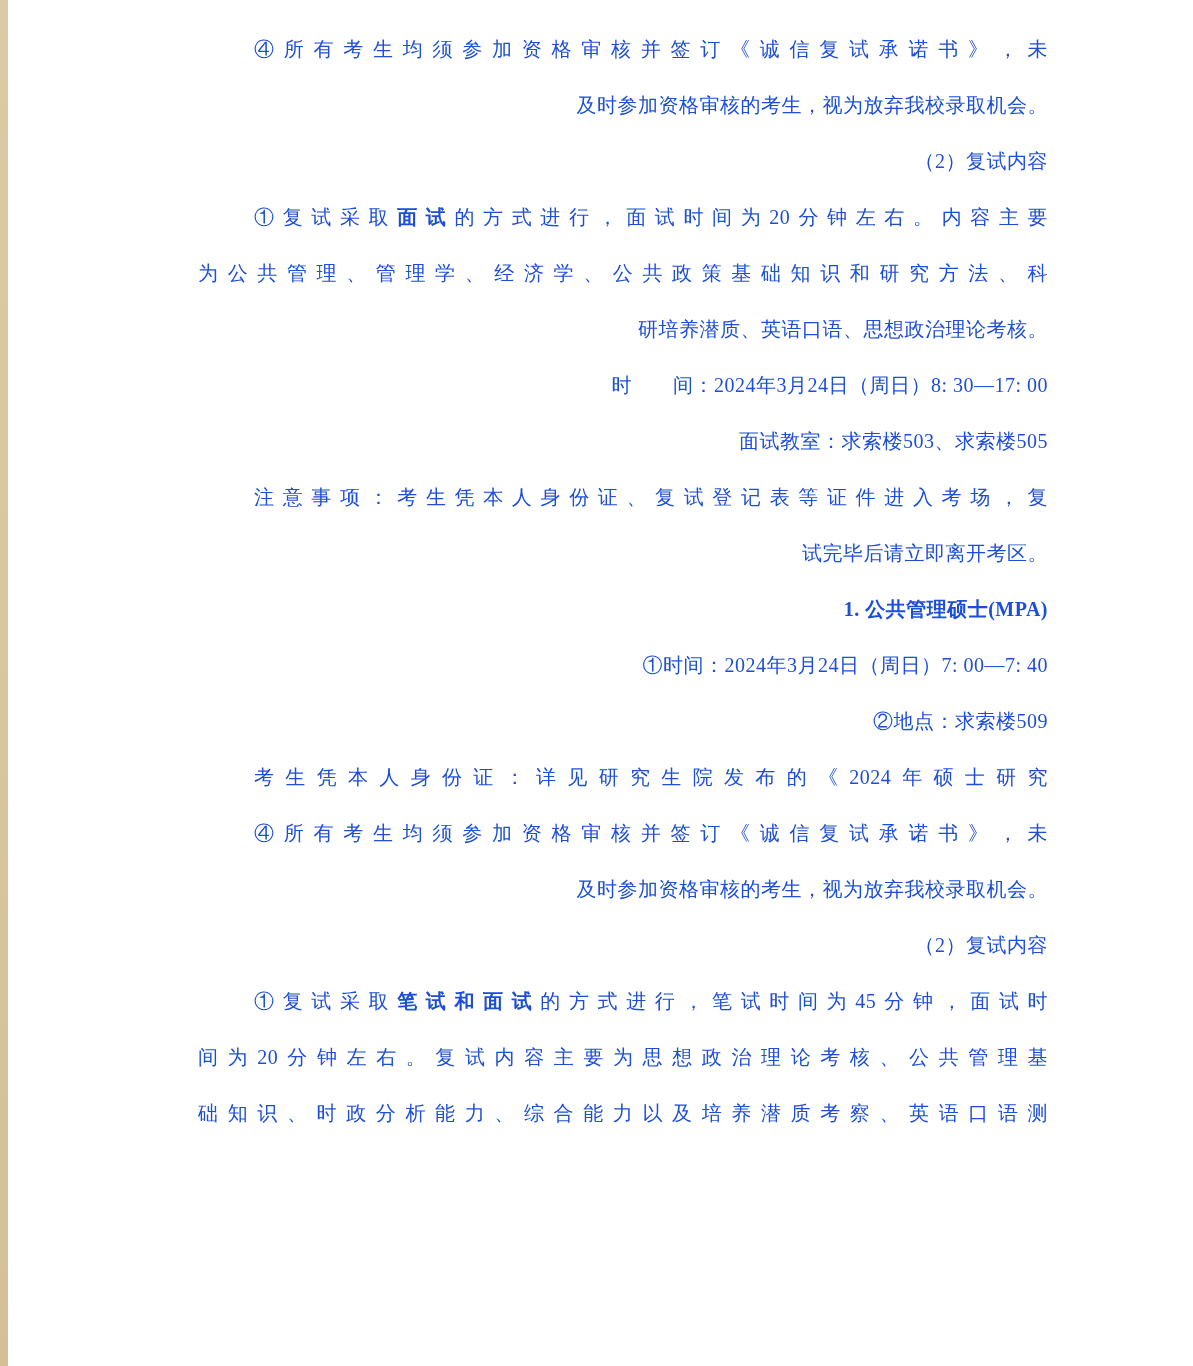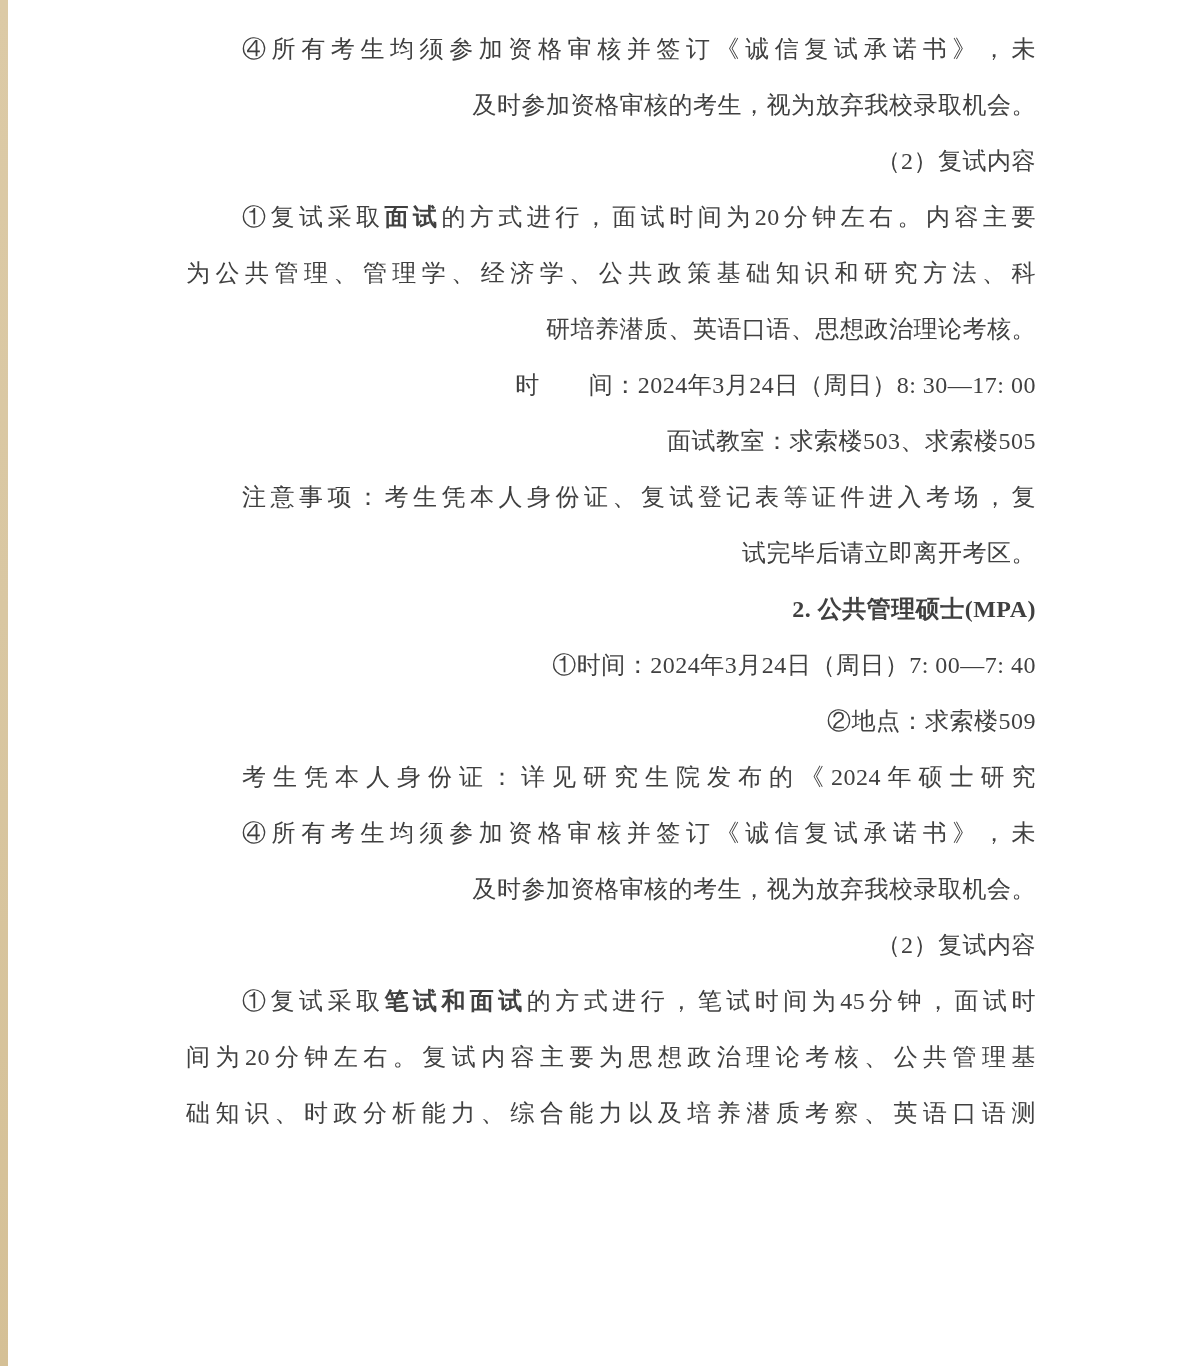--- a/index.html
+++ b/index.html
@@ -17,27 +17,27 @@
   .edge-strip {
     position: absolute;
     left: 0;
     top: 0;
     width: 8px;
     height: 100%;
     background: linear-gradient(180deg, #dccaa6 0%, #d9c7a2 45%, #d5c096 100%);
   }
   .content {
     position: absolute;
-    left: 186px;
+    left: 198px;
     top: 21px;
     width: 850px;
     font-family: "Liberation Serif", "DejaVu Serif", serif;
-    font-size: 24px;
+    font-size: 20px;
     line-height: 56px;
-    color: #404040;
+    color: #1d4ed8;
     letter-spacing: 0.5px;
   }
   .line {
     height: 56px;
     overflow: hidden;
     text-align: right;
     white-space: normal;
   }
   .line.indent { text-indent: 56px; }
   .line.fill {
@@ -63,21 +63,21 @@
     <div class="line indent fill"><span>①复试采取</span><b>面试</b><span>的方式进行，面试时间为20分钟左右。内容主要</span></div>
     <div class="line fill"><span>为公共管理、管理学、经济学、公共政策基础知识和研究方法、科</span></div>
     <div class="line"><span>研培养潜质、英语口语、思想政治理论考核。</span></div>
 
     <div class="line indent"><span>时　　间：2024年3月24日（周日）8: 30—17: 00</span></div>
     <div class="line indent"><span>面试教室：求索楼503、求索楼505</span></div>
 
     <div class="line indent fill"><span>注意事项：考生凭本人身份证、复试登记表等证件进入考场，复</span></div>
     <div class="line"><span>试完毕后请立即离开考区。</span></div>
 
-    <div class="line indent"><b>2. 公共管理硕士(MPA)</b></div>
+    <div class="line indent"><b>1. 公共管理硕士(MPA)</b></div>
     <div class="line indent"><span>①时间：2024年3月24日（周日）7: 00—7: 40</span></div>
     <div class="line indent"><span>②地点：求索楼509</span></div>
 
     <div class="line indent fill"><span>考生凭本人身份证：详见研究生院发布的《2024年硕士研究</span></div>
 
     <div class="line indent fill"><span>④所有考生均须参加资格审核并签订《诚信复试承诺书》，未</span></div>
     <div class="line"><span>及时参加资格审核的考生，视为放弃我校录取机会。</span></div>
 
     <div class="line indent"><span>（2）复试内容</span></div>
 

